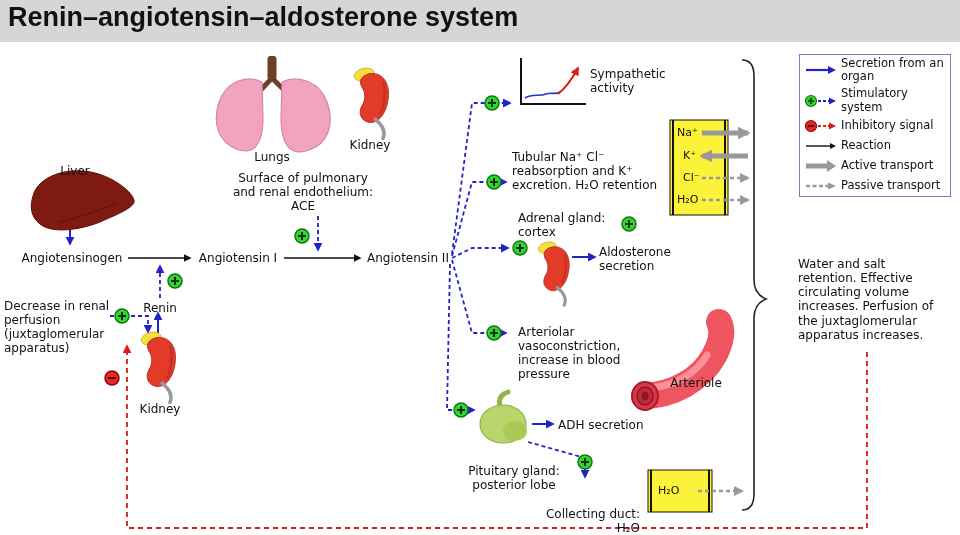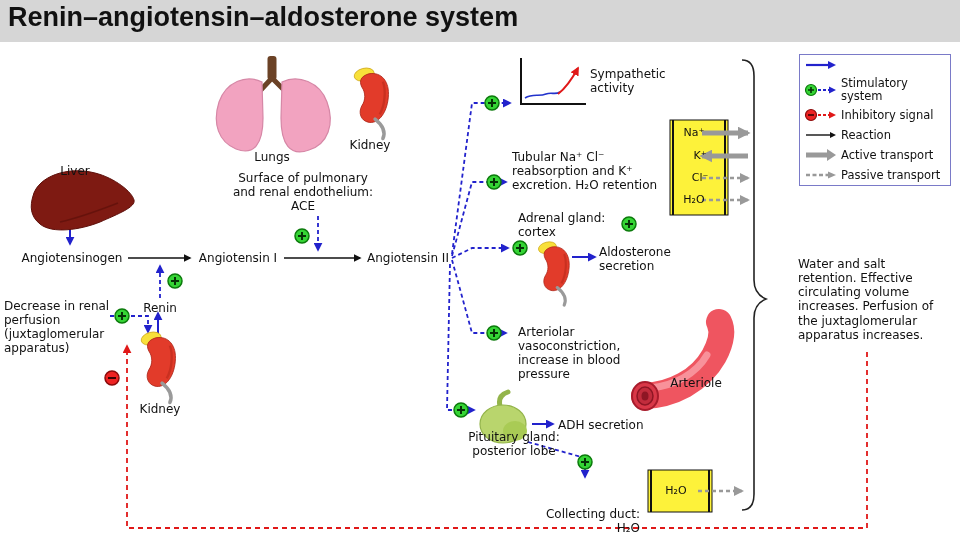--- a/index.html
+++ b/index.html
@@ -3,21 +3,21 @@
 <meta charset="utf-8">
 <style>
   html,body{margin:0;padding:0;background:#fff;}
   #stage{position:relative;width:960px;height:535px;overflow:hidden;background:#fff;
          font-family:"DejaVu Sans","Liberation Sans",sans-serif;padding-left:8px;}
   #titlebar{position:absolute;left:0;top:0;width:960px;height:42px;background:#d6d6d6;}
   #titlebar .t{position:absolute;left:8px;top:2px;font-size:27px;font-weight:bold;color:#111;
                font-family:"Liberation Sans","DejaVu Sans",sans-serif;}
   .lbl{position:absolute;font-size:12px;line-height:1.18;color:#111;text-align:center;z-index:3;}
   .lbl.left{text-align:left;}
-  .ion{position:absolute;font-size:11px;color:#111;z-index:3;text-align:center;}
+  .ion{position:absolute;font-size:11px;color:#111;z-index:3;text-align:left;}
   svg.canvas{position:absolute;left:0;top:0;z-index:1;}
   #legend{position:absolute;left:799px;top:54px;width:150px;background:#fff;
           border:1px solid #7a7ac8;z-index:4;}
   #legend .lt{background:#c9c9f0;border-bottom:1px solid #7a7ac8;text-align:center;
               font-size:12px;padding:1px 0;color:#111;}
   .lrow{display:flex;align-items:center;gap:4px;padding:2px 3px;}
   .lrow span{font-size:11.5px;line-height:1.15;color:#111;}
   .lrow svg{flex:0 0 34px;}
 </style>
 </head>
@@ -170,37 +170,38 @@
   </div>
 
   <div class="lbl left" style="left:4px;top:299px;width:108px;">Decrease in renal perfusion (juxtaglomerular apparatus)</div>
 
   <div class="lbl left" style="left:590px;top:67px;width:78px;">Sympathetic activity</div>
   <div class="lbl left" style="left:518px;top:211px;width:92px;">Adrenal gland: cortex</div>
   <div class="lbl left" style="left:512px;top:150px;width:150px;">Tubular Na⁺ Cl⁻ reabsorption and K⁺ excretion. H₂O retention</div>
   <div class="lbl left" style="left:599px;top:245px;width:86px;">Aldosterone secretion</div>
   <div class="lbl left" style="left:518px;top:325px;width:112px;">Arteriolar vasoconstriction, increase in blood pressure</div>
   <div class="lbl" style="left:664px;top:376px;width:64px;">Arteriole</div>
-  <div class="lbl" style="left:468px;top:430px;width:92px;">Pituitary gland: posterior lobe</div>
+  <div class="lbl" style="left:468px;top:464px;width:92px;">Pituitary gland: posterior lobe</div>
   <div class="lbl left" style="left:558px;top:418px;width:92px;">ADH secretion</div>
   <div class="lbl" style="left:538px;top:507px;width:102px;text-align:right;">Collecting duct: H₂O reabsorption</div>
   <div class="lbl left" style="left:798px;top:257px;width:138px;">Water and salt retention. Effective circulating volume increases. Perfusion of the juxtaglomerular apparatus increases.</div>
 
   <div class="ion" style="left:677px;top:126px;width:34px;">Na⁺</div>
   <div class="ion" style="left:683px;top:149px;width:34px;">K⁺</div>
   <div class="ion" style="left:683px;top:171px;width:34px;">Cl⁻</div>
   <div class="ion" style="left:677px;top:193px;width:34px;">H₂O</div>
   <div class="ion" style="left:658px;top:484px;width:36px;">H₂O</div>
 
   <div id="legend">
     <div class="lrow">
       <svg width="34" height="16">
         <line x1="3" y1="8" x2="25" y2="8" stroke="#2222cc" stroke-width="2.2"></line>
           <polygon points="25,4 33,8 25,12" fill="#2222cc"></polygon>
       </svg>
+      <span>Secretion from an organ</span>
     </div>
     <div class="lrow">
       <svg width="34" height="16">
         <circle cx="8" cy="8" r="5.5" fill="#35d435" stroke="#0b7a0b" stroke-width="1.2"></circle>
         <path d="M5 8H11M8 5V11" stroke="#063306" stroke-width="1.6"></path>
         <line x1="15" y1="8" x2="26" y2="8" stroke="#2222cc" stroke-width="2" stroke-dasharray="3 2"></line>
         <polygon points="26,4.5 33,8 26,11.5" fill="#2222cc"></polygon>
       </svg>
       <span>Stimulatory system</span>
     </div>

